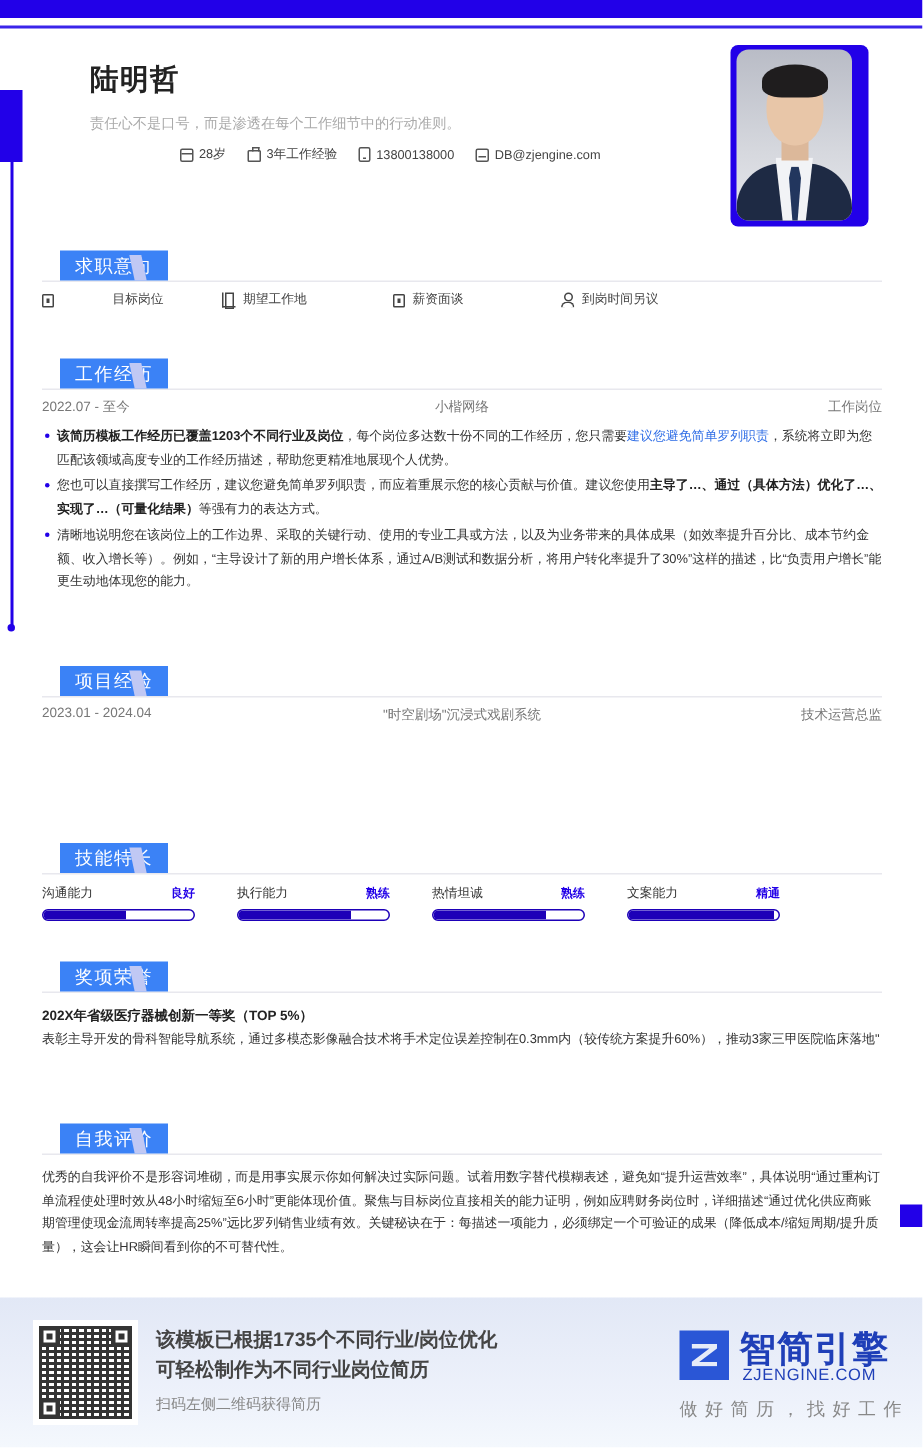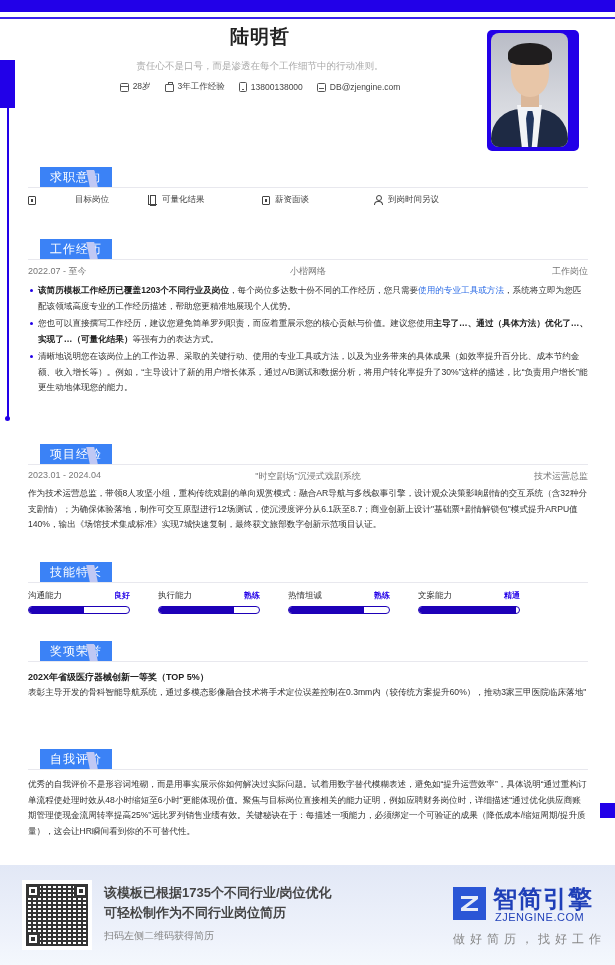--- a/index.html
+++ b/index.html
@@ -7,21 +7,21 @@
       width: 615px; height: 965px; background: #ffffff; position: relative; overflow: hidden;
       font-family: "Liberation Sans", "DejaVu Sans", sans-serif; color: #333;
     }
     .top-bar { position: absolute; left: 0; top: 0; width: 615px; height: 12px; background: #2200e8; }
     .top-line { position: absolute; left: 0; top: 17px; width: 615px; height: 2px; background: #3a24ea; }
     .left-block { position: absolute; left: 0; top: 60px; width: 15px; height: 48px; background: #2200e8; }
     .left-line { position: absolute; left: 7px; top: 108px; width: 2px; height: 312px; background: #2200e8; }
     .left-dot { position: absolute; left: 5px; top: 416px; width: 5px; height: 5px; border-radius: 50%; background: #2200e8; }
     .right-block { position: absolute; left: 600px; top: 803px; width: 15px; height: 15px; background: #2200e8; }
 
-    .header { position: absolute; left: 60px; top: 24px; width: 400px; text-align: center; }
+    .header { position: absolute; left: 60px; top: 40px; width: 400px; text-align: left; }
     .name { font-size: 19px; font-weight: bold; color: #222; letter-spacing: 1px; }
     .motto { margin-top: 10px; font-size: 9.5px; color: #aaa; }
     .info-row { margin-top: 8px; display: flex; justify-content: center; gap: 14px; font-size: 8.5px; color: #444; }
     .info-item { display: flex; align-items: center; gap: 4px; }
     .ico { display: inline-block; width: 9px; height: 9px; border: 1px solid #555; border-radius: 1.5px; position: relative; }
     .ico-cal::before { content: ""; position: absolute; left: 0; right: 0; top: 2px; height: 1px; background: #555; }
     .ico-bag { border-radius: 1px; height: 8px; margin-top: 1px; }
     .ico-bag::before { content: ""; position: absolute; left: 2px; top: -3px; width: 3px; height: 2px; border: 1px solid #555; border-bottom: none; }
     .ico-phone { width: 8px; height: 10px; border-radius: 1.5px; }
     .ico-phone::after { content: ""; position: absolute; left: 2.5px; bottom: 1px; width: 2px; height: 1px; background: #555; }
@@ -141,21 +141,21 @@
     <div class="sec-title">求职意向</div>
     <div class="sec-tab" style="left:60px;"></div>
   </div>
   <div class="intent-row">
     <span class="intent-item" style="width:120px;gap:39px;">
       <span class="ico-s"></span>
       <span>目标岗位</span>
     </span>
     <span class="intent-item" style="width:114px;">
       <span class="ico-bld"></span>
-      <span>可量化结果</span>
+      <span>期望工作地</span>
     </span>
     <span class="intent-item" style="width:112px;">
       <span class="ico-s"></span>
       <span>薪资面谈</span>
     </span>
     <span class="intent-item">
       <span class="ico-user"></span>
       <span>到岗时间另议</span>
     </span>
   </div>
@@ -166,42 +166,41 @@
     <div class="sec-title">工作经历</div>
     <div class="sec-tab" style="left:60px;"></div>
   </div>
   <div class="meta-row" style="position:relative;">
     <span>2022.07 - 至今</span>
     <span class="meta-center">小楷网络</span>
     <span>工作岗位</span>
   </div>
   <div class="bullets">
     <div class="bullet">
-      <span class="b">该简历模板工作经历已覆盖1203个不同行业及岗位</span><span>，每个岗位多达数十份不同的工作经历，您只需要</span><span class="link">使用的专业工具或方法</span><span>，系统将立即为您匹配该领域高度专业的工作经历描述，帮助您更精准地展现个人优势。</span>
+      <span class="b">该简历模板工作经历已覆盖1203个不同行业及岗位</span><span>，每个岗位多达数十份不同的工作经历，您只需要</span><span class="link">建议您避免简单罗列职责</span><span>，系统将立即为您匹配该领域高度专业的工作经历描述，帮助您更精准地展现个人优势。</span>
     </div>
     <div class="bullet">
       <span>您也可以直接撰写工作经历，建议您避免简单罗列职责，而应着重展示您的核心贡献与价值。建议您使用</span><span class="b">主导了…、通过（具体方法）优化了…、实现了…（可量化结果）</span><span>等强有力的表达方式。</span>
     </div>
     <div class="bullet">
       <span>清晰地说明您在该岗位上的工作边界、采取的关键行动、使用的专业工具或方法，以及为业务带来的具体成果（如效率提升百分比、成本节约金额、收入增长等）。例如，“主导设计了新的用户增长体系，通过A/B测试和数据分析，将用户转化率提升了30%”这样的描述，比“负责用户增长”能更生动地体现您的能力。</span>
     </div>
   </div>
 </div>
 
 <div class="section" style="top:444px;">
   <div class="sec-head">
     <div class="sec-title">项目经验</div>
     <div class="sec-tab" style="left:60px;"></div>
   </div>
   <div class="meta-row" style="position:relative;">
     <span>2023.01 - 2024.04</span>
     <span class="meta-center">"时空剧场"沉浸式戏剧系统</span>
     <span>技术运营总监</span>
   </div>
-  <div class="para">作为技术运营总监，带领8人攻坚小组，重构传统戏剧的单向观赏模式：融合AR导航与多线叙事引擎，设计观众决策影响剧情的交互系统（含32种分支剧情）；为确保体验落地，制作可交互原型进行12场测试，使沉浸度评分从6.1跃至8.7；商业创新上设计"基础票+剧情解锁包"模式提升ARPU值140%，输出《场馆技术集成标准》实现7城快速复制，最终获文旅部数字创新示范项目认证。</div>
 </div>
 
 <div class="section" style="top:562px;">
   <div class="sec-head">
     <div class="sec-title">技能特长</div>
     <div class="sec-tab" style="left:60px;"></div>
   </div>
   <div class="skills">
     <div class="skill">
       <div class="skill-top">

